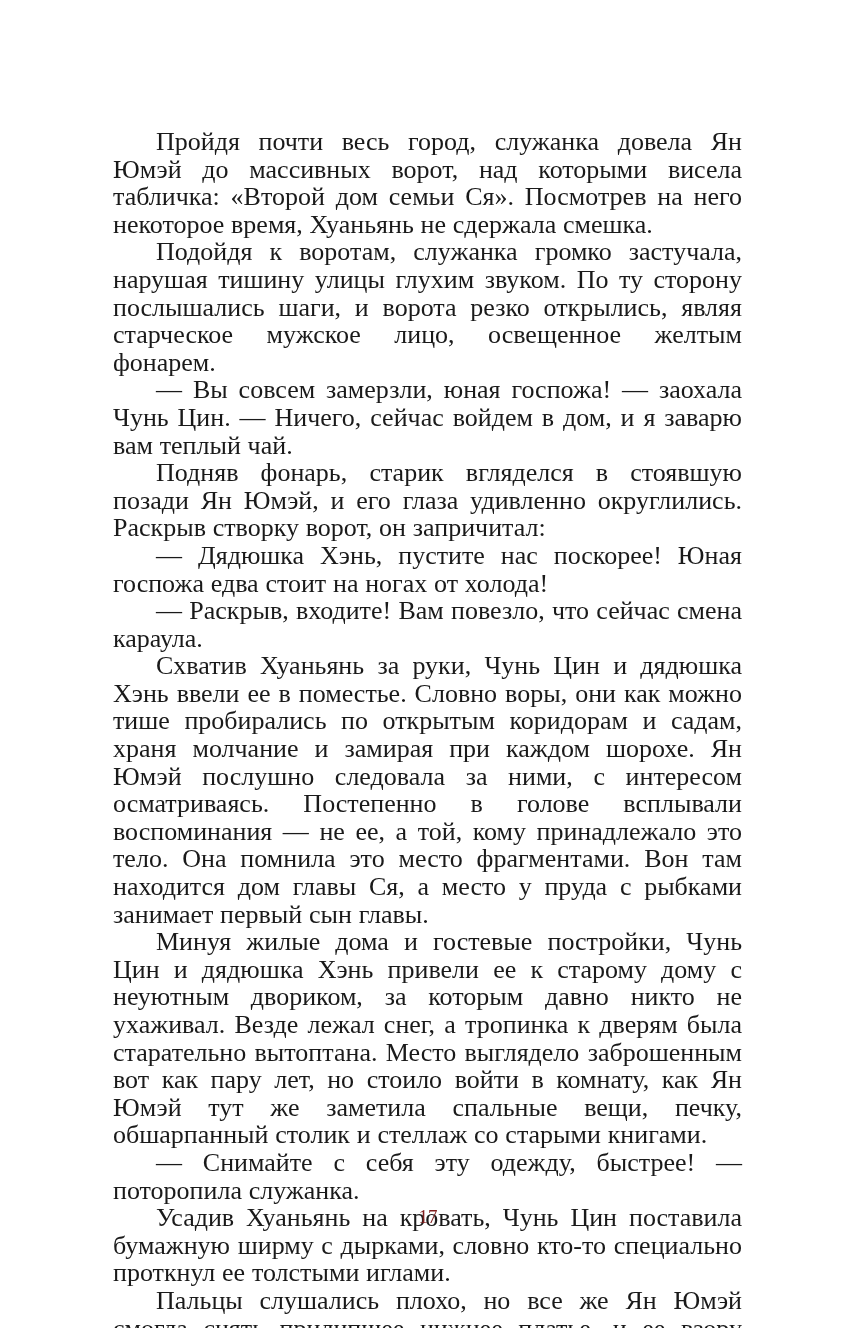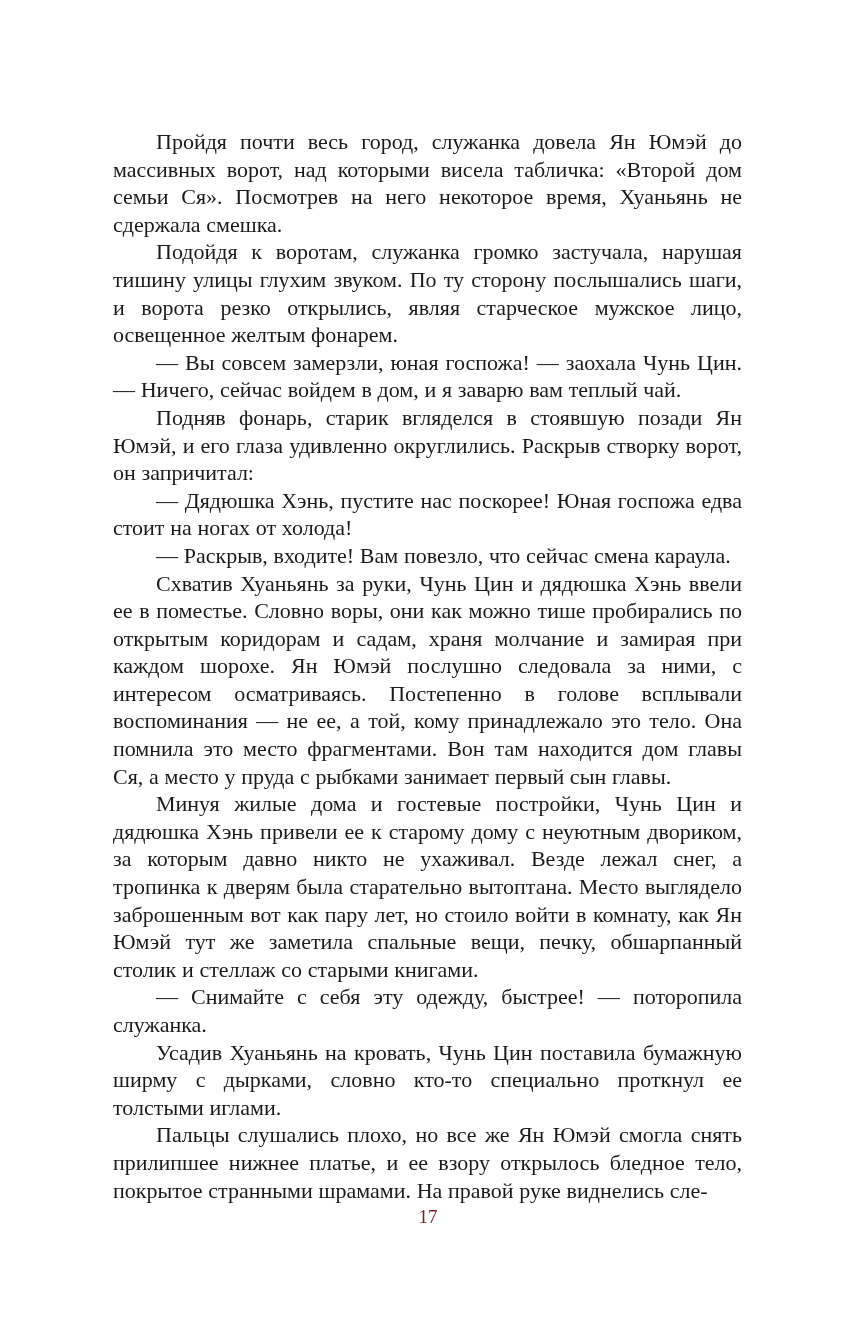--- a/index.html
+++ b/index.html
@@ -18,21 +18,21 @@
   }
   .text-column {
     position: absolute;
     left: 113px;
     top: 128px;
     width: 629px;
   }
   .para {
     margin: 0;
     font-family: "Liberation Serif", "DejaVu Serif", serif;
-    font-size: 22px;
+    font-size: 26px;
     line-height: 27.6px;
     color: #1a1a1a;
     text-align: justify;
     text-justify: inter-word;
     text-indent: 43px;
     hyphens: manual;
     -webkit-hyphens: manual;
     word-spacing: 0.01em;
   }
   .para.last-line-natural {

